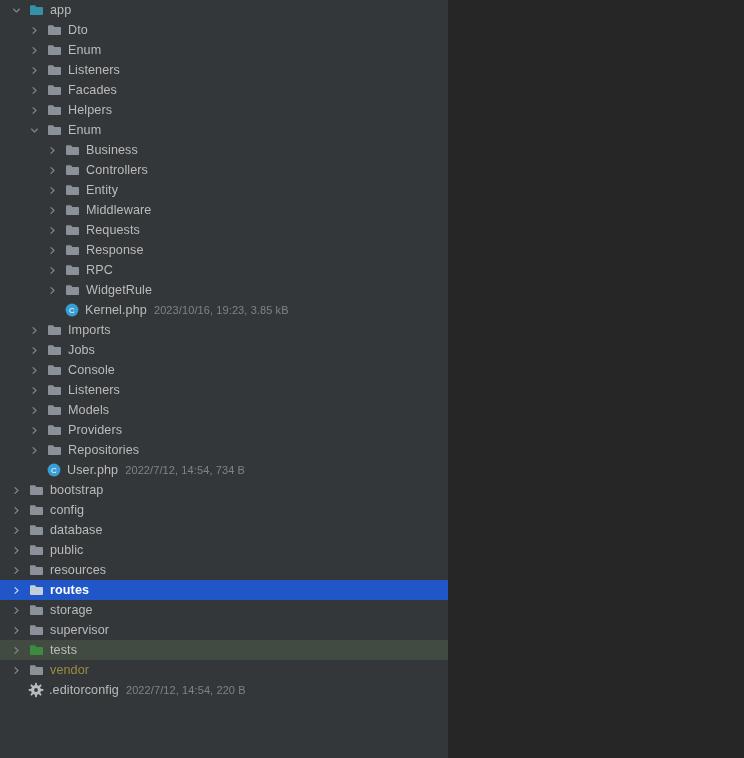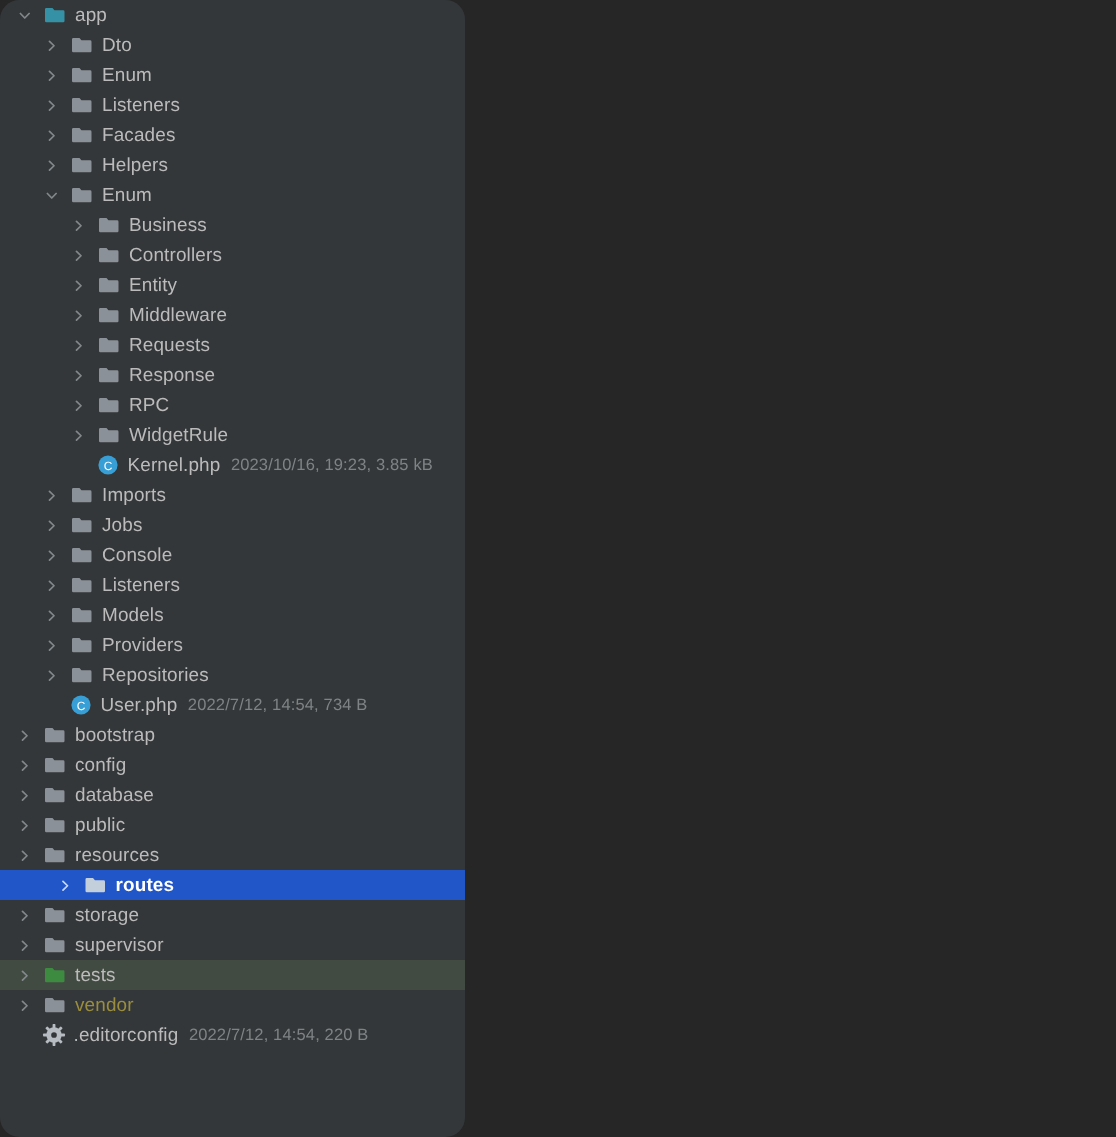--- a/index.html
+++ b/index.html
@@ -10,47 +10,45 @@
     background: #262626;
     font-family: "Liberation Sans", sans-serif;
   }
   #root {
     position: relative;
     width: 744px; height: 758px;
     background: #262626;
     display: flex;
   }
   #tree-panel {
-    width: 310px;
+    width: 448px;
     height: 758px;
     background: #343739;
     overflow: hidden;
     position: relative;
-    border-radius: 13px;
   }
   #editor-area {
     flex: 1;
     height: 758px;
     background: #262626;
   }
   .row {
     height: 20px;
     display: flex;
     align-items: center;
     white-space: nowrap;
     position: relative;
     font-size: 12.6px;
     color: #bbbbbb;
     cursor: default;
     overflow: hidden;
   }
   .row.selected {
     background: #2156c8;
     color: #ffffff;
-    padding-left: 27px;
   }
   .row.selected .label { color: #ffffff; font-weight: 700; }
   .row.tests-bg { background: #424b42; }
   .chev {
     width: 11px;
     height: 11px;
     flex: 0 0 11px;
     position: relative;
     opacity: .95;
   }

